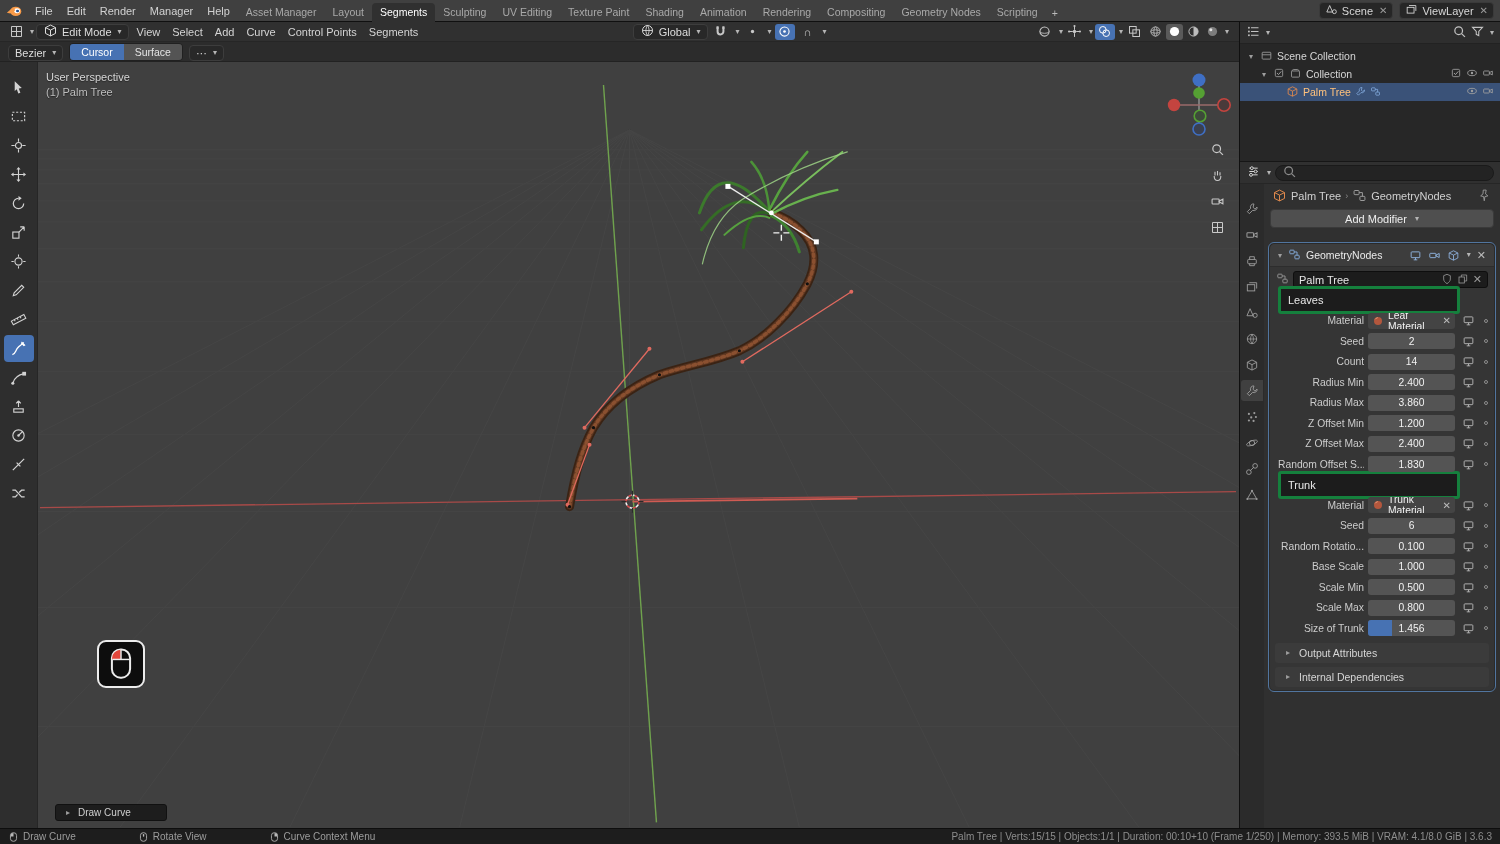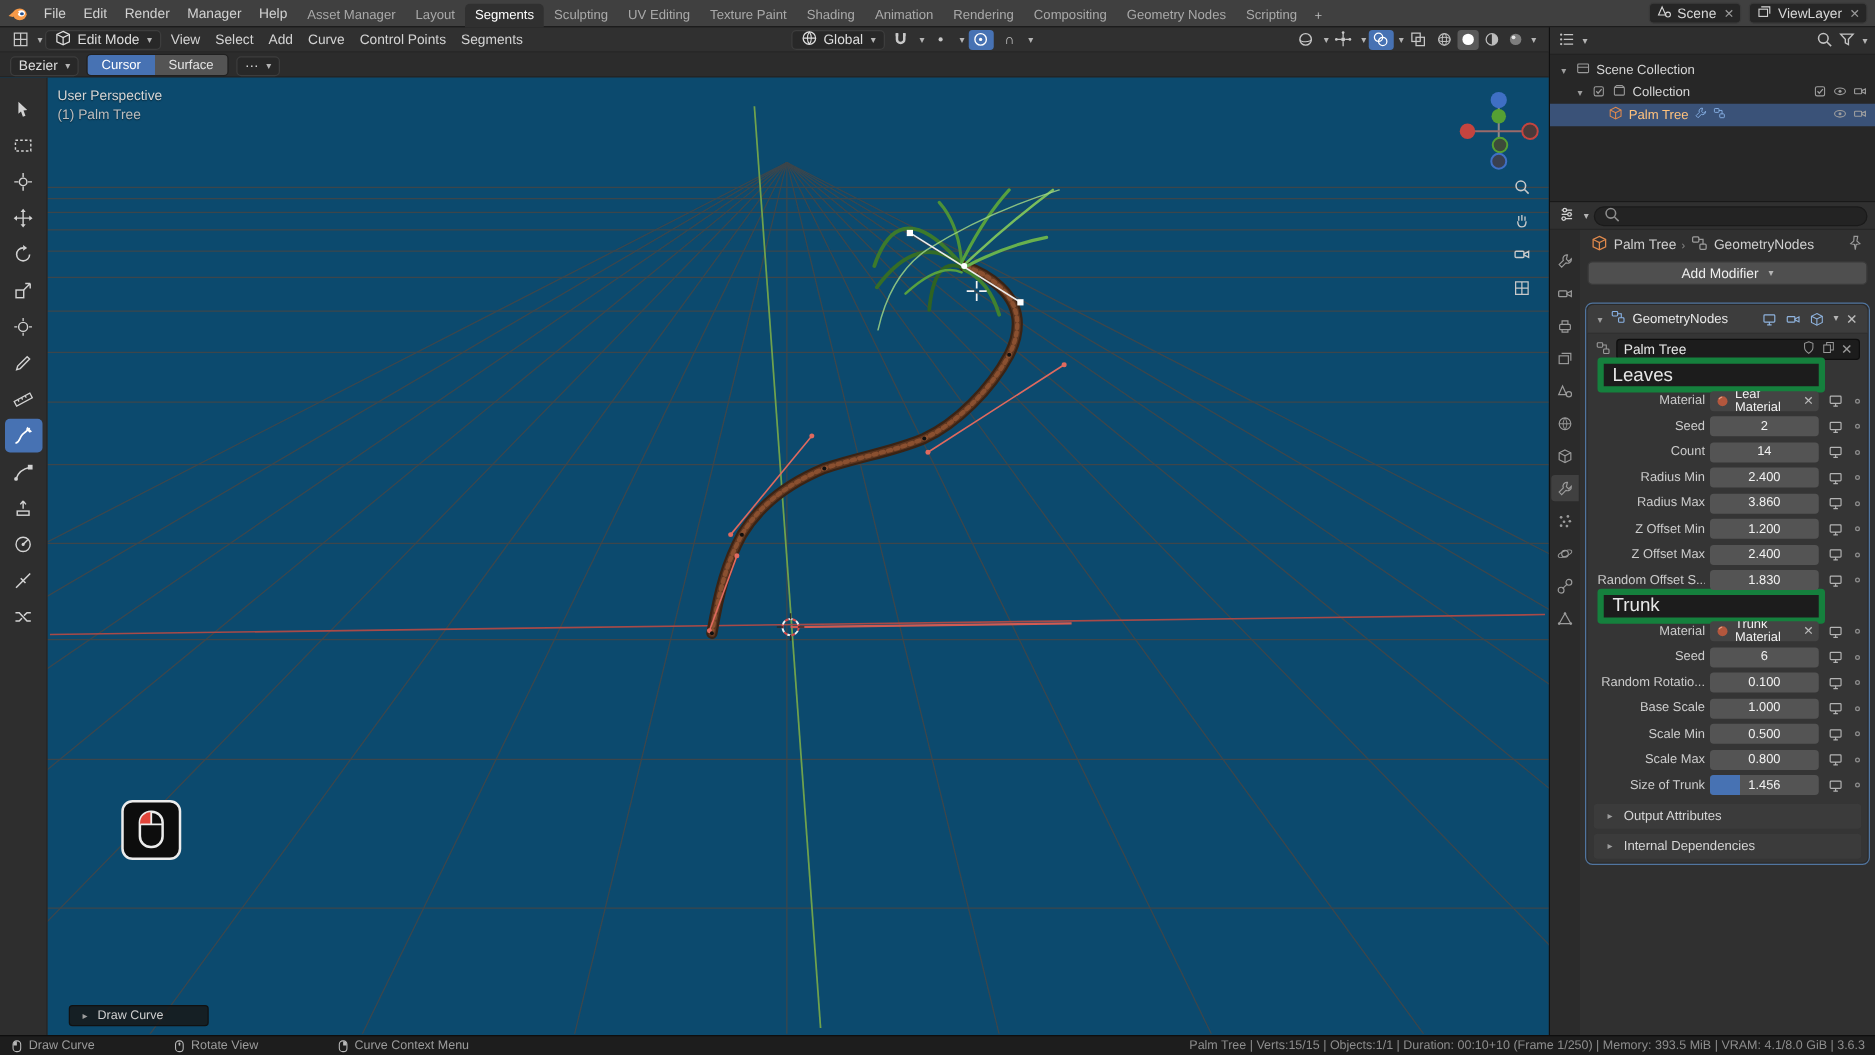--- a/index.html
+++ b/index.html
@@ -29,21 +29,21 @@
 .iconbtn.on{background:#4772b3;color:#fff}
 .hmenu{padding:1px 6px;color:#d4d4d4;border-radius:3px;white-space:nowrap}
 .mid{margin-left:auto;display:flex;align-items:center;gap:3px}
 .rightcluster{margin-left:auto;display:flex;align-items:center;gap:2px;padding-right:4px}
 .shade{width:17px;height:16px;display:flex;align-items:center;justify-content:center;border-radius:3px;color:#bdbdbd}
 .shade.on{background:#5a5a5a;color:#fff}
 .seg{display:flex;border-radius:4px;overflow:hidden;border:1px solid #202020}
 .segbtn{height:16px;padding:0 11px;background:#545454;color:#e4e4e4;display:flex;align-items:center;font-size:10.5px}
 .segbtn.on{background:#4772b3;color:#fff}
 
-.vp-body{flex:1;position:relative;background:#0c4a6e;overflow:hidden}
+.vp-body{flex:1;position:relative;background:#404040;overflow:hidden}
 .scene{position:absolute;inset:0}
 .toolbar{position:absolute;left:0;top:0;bottom:0;width:38px;background:#2e2e2e;border-right:1px solid #262626;display:flex;flex-direction:column;align-items:center;padding-top:12px;gap:2px}
 .tool{width:30px;height:27px;border-radius:4px;display:flex;align-items:center;justify-content:center;color:#d2d2d2}
 .tool svg{width:17px;height:17px}
 .tool.active{background:#4772b3;color:#fff}
 .vp-text{position:absolute;left:46px;color:#d6d6d6;font-size:11px;text-shadow:0 1px 1px #0007}
 .vp-text.l2{color:#bdbdbd}
 .gizmo{position:absolute;left:1164px;top:8px;width:70px;height:70px}
 .sideicons{position:absolute;left:1210px;top:80px;display:flex;flex-direction:column;gap:9px;color:#c9c9c9}
 .sideicons .ic{width:16px;height:16px}
@@ -83,21 +83,21 @@
 .ngrow{display:flex;align-items:center;gap:4px;padding:4px 6px 2px}
 .ngfield{flex:1;height:17px;background:#1c1c1c;border:1px solid #0e0e0e;border-radius:3px;display:flex;align-items:center;gap:5px;padding:0 5px;color:#e6e6e6}
 .ngfield .xx{margin-left:auto;color:#9a9a9a;display:flex;gap:4px;align-items:center}
 .mrow{display:flex;align-items:center;height:20.5px;padding:0 4px 0 8px;gap:4px}
 .mlabel{width:86px;text-align:right;color:#cccccc;font-size:10.3px;white-space:nowrap;overflow:hidden;flex:0 0 auto}
 .mfield{flex:1;height:16px;background:#545454;border-radius:3px;color:#f2f2f2;display:flex;align-items:center;justify-content:center;font-size:10.3px;position:relative;overflow:hidden}
 .mfield>span{position:relative;z-index:1}
 .mfield .fill{position:absolute;left:0;top:0;bottom:0;background:#4772b3;z-index:0}
 .mfield.mat{justify-content:center;background:#444;padding:0 4px;gap:4px}
 .mfield.mat .mx{margin-left:auto;color:#bbb;font-size:10px}
-.secfield{flex:1;height:28px;background:#1c1c1c;border:5px solid #15803d;border-radius:3px;display:flex;align-items:center;padding:0 7px;color:#e8e8e8;font-size:15px}
+.secfield{flex:1;height:28px;background:#1c1c1c;border:3px solid #15803d;border-radius:3px;display:flex;align-items:center;padding:0 7px;color:#e8e8e8;font-size:11px}
 .secspace{width:26px;flex:0 0 auto}
 .attr{width:18px;display:flex;justify-content:center;color:#b4b4b4}
 .attr .ic{width:13px;height:13px}
 .adot{width:9px;display:flex;justify-content:center}
 .adot i{width:4px;height:4px;border:1px solid #8e8e8e;border-radius:50%;display:block}
 .subpanel{height:20px;background:#3b3b3b;border-radius:3px;margin:4px 5px 0;display:flex;align-items:center;gap:6px;padding:0 8px;color:#d6d6d6;font-size:10.5px}
 
 .statusbar{height:16px;background:#1d1d1d;border-top:1px solid #0e0e0e;display:flex;align-items:center;padding:0 8px;gap:0;flex:0 0 auto}
 .hint{display:flex;align-items:center;gap:4px;color:#9c9c9c;font-size:10px;margin-right:62px}
 .hint svg{width:11px;height:14px}

